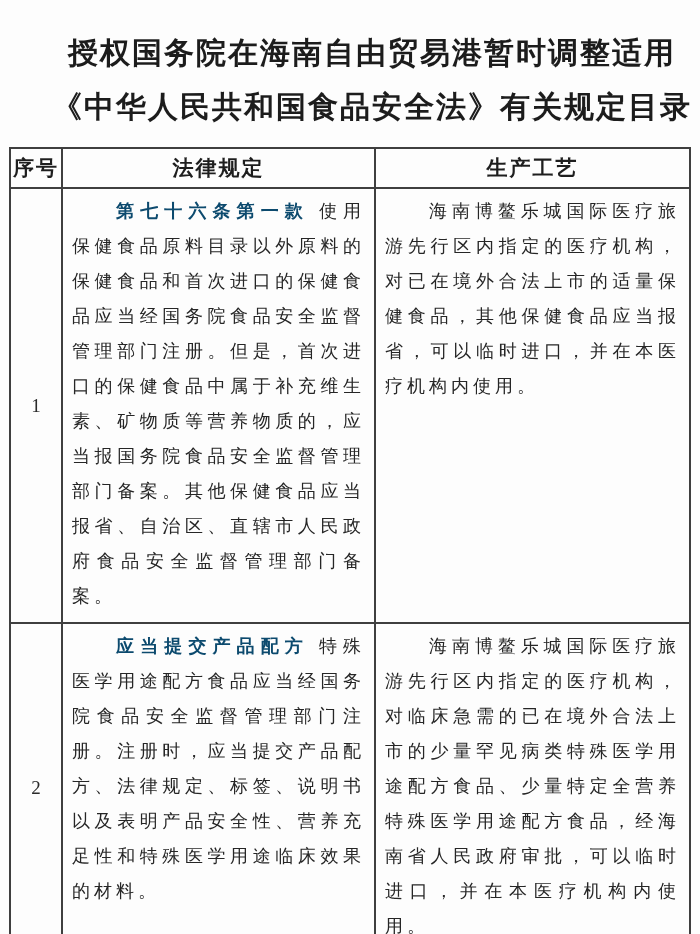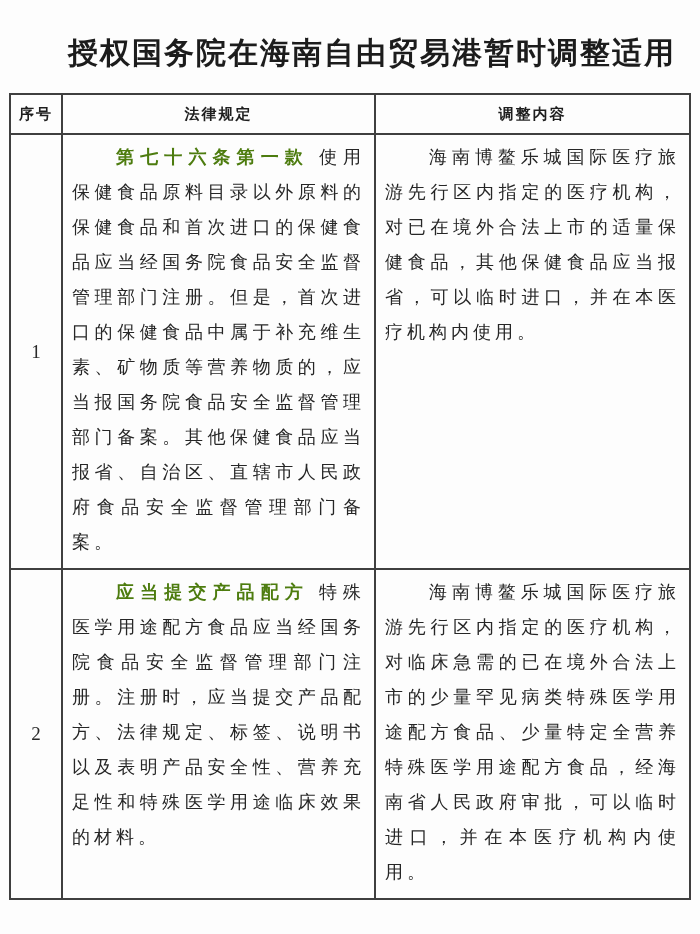--- a/index.html
+++ b/index.html
@@ -28,21 +28,21 @@
     table-layout: fixed;
   }
   .reg-table th, .reg-table td {
     border: 2px solid #3f3f3f;
   }
   .reg-table col.c-num  { width: 52px; }
   .reg-table col.c-law  { width: 313px; }
   .reg-table col.c-adj  { width: 315px; }
   .reg-table th {
     height: 40px;
-    font-size: 15px;
+    font-size: 21px;
     font-weight: bold;
     letter-spacing: 2px;
     text-align: center;
     vertical-align: middle;
     color: #1e1e1e;
   }
   .row-1 { height: 400px; }
   .row-2 { height: 323px; }
   td.cell-num {
     text-align: center;
@@ -57,41 +57,42 @@
     line-height: 35px;
     letter-spacing: 4px;
     text-align: justify;
     text-justify: inter-character;
     color: #262626;
   }
   td.cell-text p { text-indent: 2.45em; }
   .clause {
     font-weight: bold;
     margin-right: 10px;
-    color: #4d7c0f;
+    color: #0c4a6e;
   }
 </style>
 </head>
 <body>
 
 <div class="doc-title">
   <div>授权国务院在海南自由贸易港暂时调整适用</div>
+  <div>《中华人民共和国食品安全法》有关规定目录</div>
 </div>
 
 <table class="reg-table">
   <colgroup>
     <col class="c-num">
     <col class="c-law">
     <col class="c-adj">
   </colgroup>
   <thead>
     <tr>
       <th>序号</th>
       <th>法律规定</th>
-      <th>调整内容</th>
+      <th>生产工艺</th>
     </tr>
   </thead>
   <tbody>
     <tr class="row-1">
       <td class="cell-num">1</td>
       <td class="cell-text">
         <p><span class="clause">第七十六条第一款</span><span>使用保健食品原料目录以外原料的保健食品和首次进口的保健食品应当经国务院食品安全监督管理部门注册。但是，首次进口的保健食品中属于补充维生素、矿物质等营养物质的，应当报国务院食品安全监督管理部门备案。其他保健食品应当报省、自治区、直辖市人民政府食品安全监督管理部门备案。</span></p>
       </td>
       <td class="cell-text">
         <p>海南博鳌乐城国际医疗旅游先行区内指定的医疗机构，对已在境外合法上市的适量保健食品，其他保健食品应当报省，可以临时进口，并在本医疗机构内使用。</p>

